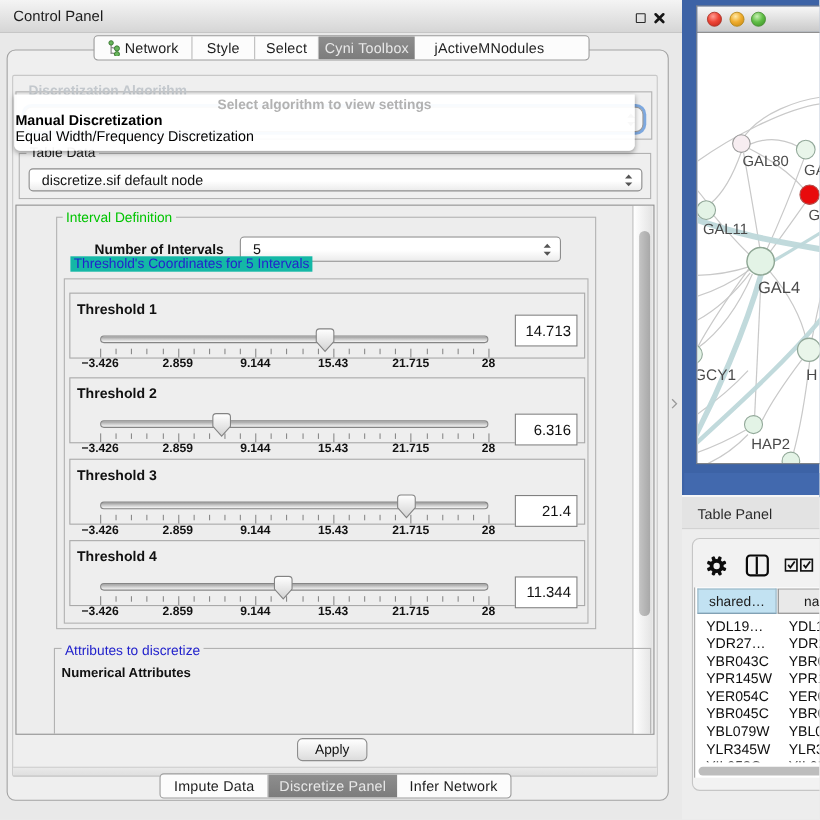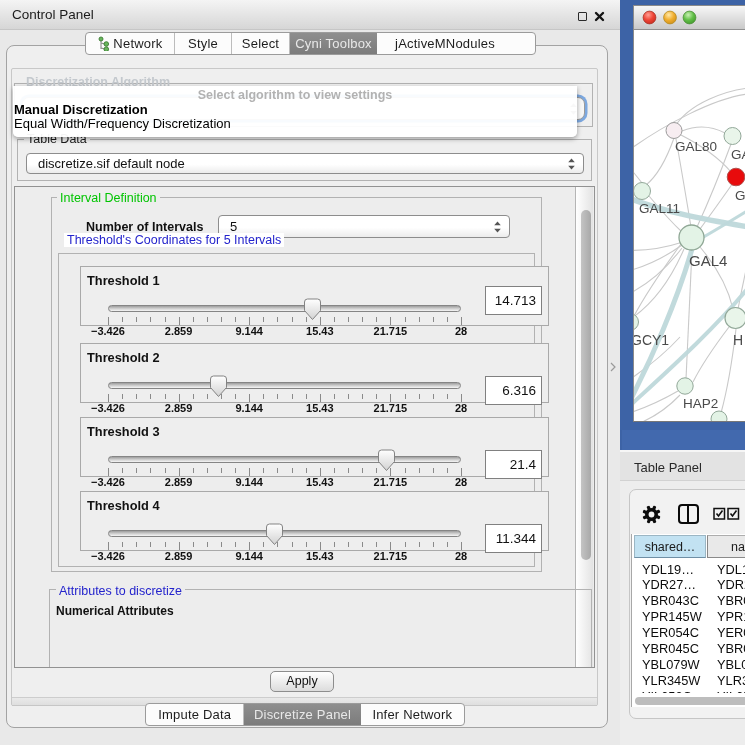--- a/index.html
+++ b/index.html
@@ -29,21 +29,21 @@
 .glabel { position:absolute; font-size:12.5px; background:#efefef; padding:0 3px; }
 
 .combo { background:linear-gradient(#ffffff,#ffffff 55%,#ececec); border:1px solid #8d8d8d; border-radius:4px; font-size:13px;
   color:#111; }
 .combo .cv { position:absolute; left:11px; top:3px; }
 .stepper { position:absolute; right:7px; top:50%; margin-top:-7px; width:9px; height:14px; }
 
 .vbox { background:#fff; border:1px solid #808080; font-size:13.5px; color:#111;
   text-align:right; padding-right:5px; }
 
-.tpanel { left:63px; width:469px; height:60px; border:1px solid #a9a9a9; background:#eeeeee; position:absolute;margin-left:17px; }
+.tpanel { left:63px; width:469px; height:60px; border:1px solid #a9a9a9; background:#eeeeee; position:absolute; }
 .tlabel { position:absolute; left:6px; top:6px; font-weight:bold; font-size:12.8px; color:#111; }
 .track { position:absolute; left:27px; top:38px; width:353px; height:7px; border-radius:3.5px;
   border:1px solid #858585; background:linear-gradient(#9d9d9d,#c9c9c9 45%,#f6f6f6); }
 .ticklbl { position:absolute; top:58px; font-size:11px; font-weight:bold; color:#111;
   width:50px; margin-left:-25px; text-align:center; }
 </style>
 </head>
 <body>
 <div id="page">
 
@@ -101,21 +101,21 @@
   <div class="group abs" style="left:36px;top:10px;width:491px;height:375px"></div>
   <div class="glabel abs" style="left:42px;top:4px;color:#00c400;background:#ededed">Interval Definition</div>
   <div class="abs" style="left:71px;top:33px;font-size:12.5px;font-weight:bold;color:#111">Number of Intervals</div>
   <div class="combo abs" style="left:203px;top:28px;width:292px;height:23px">
     <span class="cv">5</span>
     <svg class="stepper" width="9" height="14" viewBox="0 0 9 14">
           <path d="M1.2,5.2 L4.5,1.6 L7.8,5.2 Z M1.2,8.8 L4.5,12.4 L7.8,8.8 Z" fill="#555"></path>
         </svg>
   </div>
   <div class="group abs" style="left:43px;top:66px;width:477px;height:314px"></div>
-  <div class="glabel abs" style="left:49px;top:46px;color:#2323cc;background:#ffffff">Threshold's Coordinates for 5 Intervals</div>
+  <div class="glabel abs" style="left:49px;top:46px;color:#2323cc;background:#14b8a6">Threshold's Coordinates for 5 Intervals</div>
   <div class="tpanel" style="top:79px;left:48px">
   <div class="tlabel">Threshold 1</div>
   <div class="track"></div>
   <svg style="position:absolute;left:221.5px;top:31px" width="19" height="24" viewBox="0 0 19 24">
           <path d="M4.5,1 H14.5 Q17.5,1 17.5,4 V12.5 L9.5,21.5 L1.5,12.5 V4 Q1.5,1 4.5,1 Z" fill="url(#thg75)" stroke="#838383" stroke-width="1"></path>
           <defs>
             <linearGradient id="thg75" x1="0" y1="0" x2="0" y2="1">
               <stop offset="0" stop-color="#ffffff"></stop>
               <stop offset="1" stop-color="#d2d2d2"></stop>
             </linearGradient>

